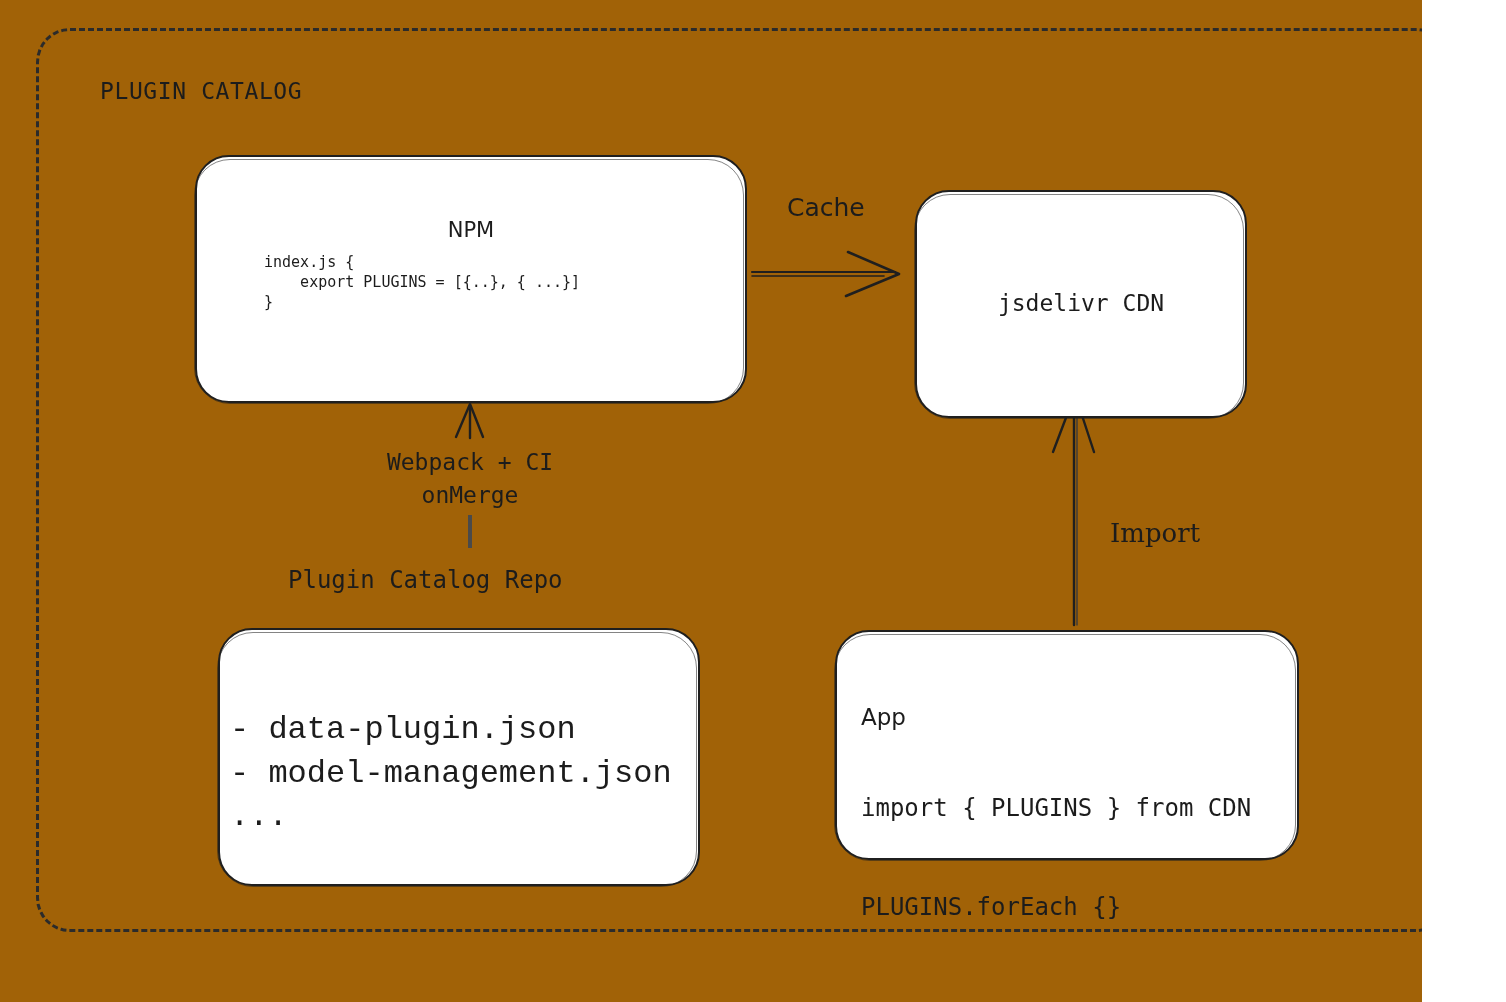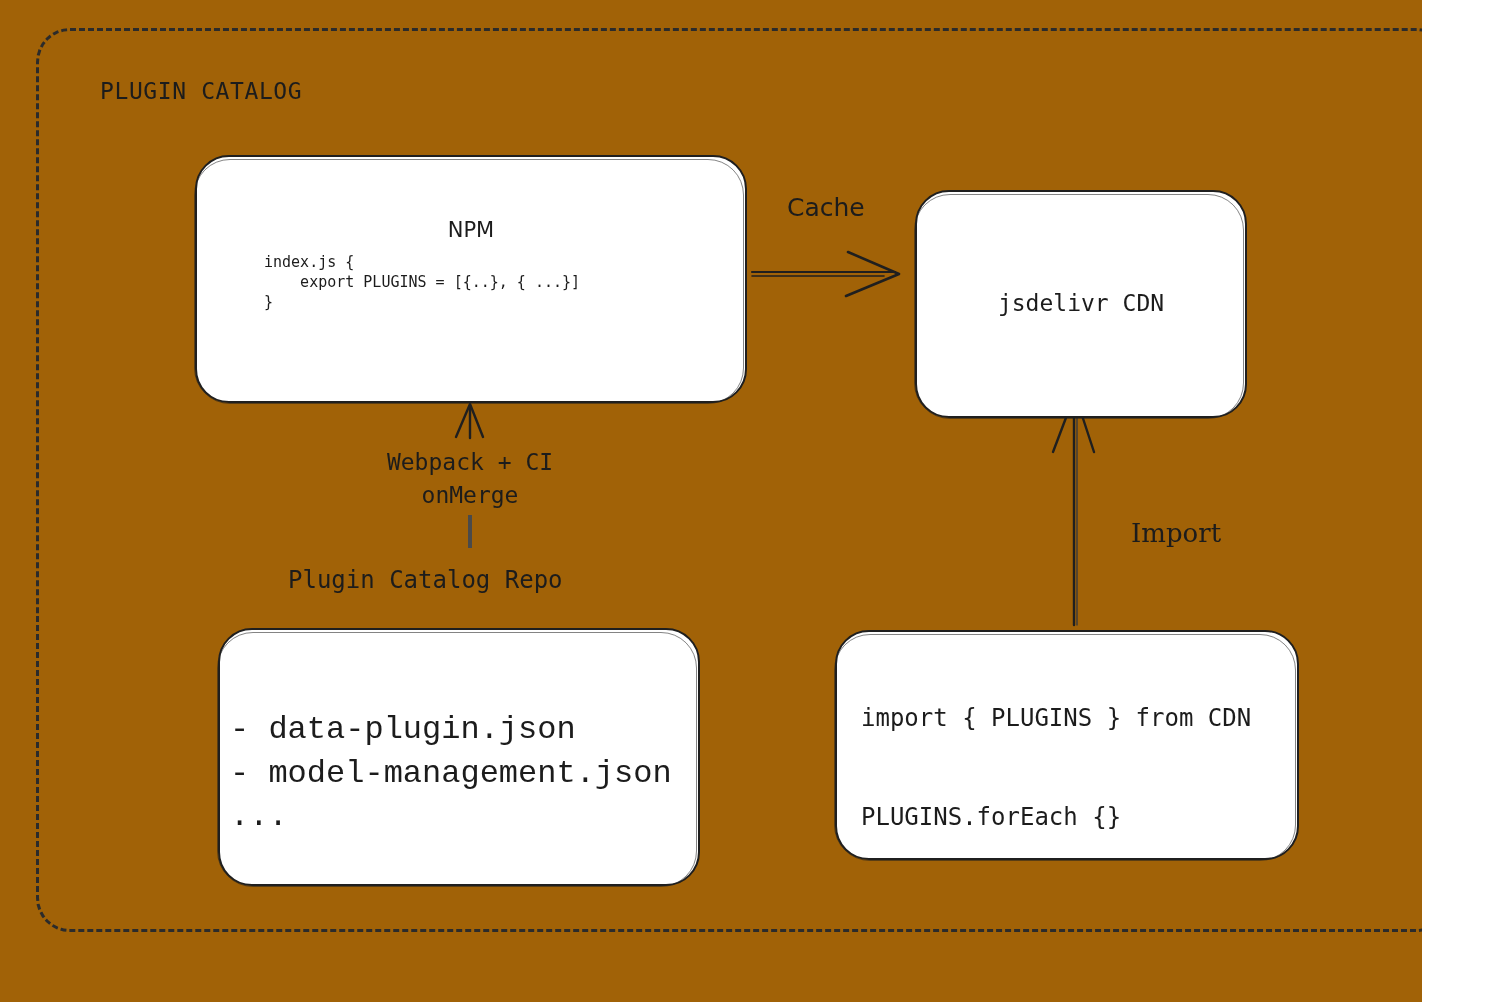--- a/index.html
+++ b/index.html
@@ -147,21 +147,20 @@
   }
   .label-repo-title {
     left: 288px; top: 566px;
     font-family: "DejaVu Sans Mono", "Liberation Mono", monospace;
     font-size: 24px;
   }
   .label-import {
     left: 1110px; top: 518px;
     font-family: "DejaVu Serif", "Liberation Serif", serif;
     font-size: 26px;
-    margin-left: 21px;
   }
 
   
   .arrows {
     position: absolute;
     left: 0; top: 0;
     width: 1506px;
     height: 1002px;
     pointer-events: none;
   }
@@ -207,20 +206,21 @@
   </div>
 
   <div class="node node-repo">
     <div class="repo-list">- data-plugin.json
 - model-management.json
 ...</div>
   </div>
 
   <div class="node node-app">
     <div class="app-inner">
+      <div class="app-title">App</div>
       <div class="app-code-line">import { PLUGINS } from CDN</div>
       <div class="app-code-line">PLUGINS.forEach {}</div>
     </div>
   </div>
 
   <div class="flt-label label-cache">Cache</div>
   <div class="flt-label label-webpack">Webpack + CI
 onMerge</div>
   <div class="flt-label label-repo-title">Plugin Catalog Repo</div>
   <div class="flt-label label-import">Import</div>

